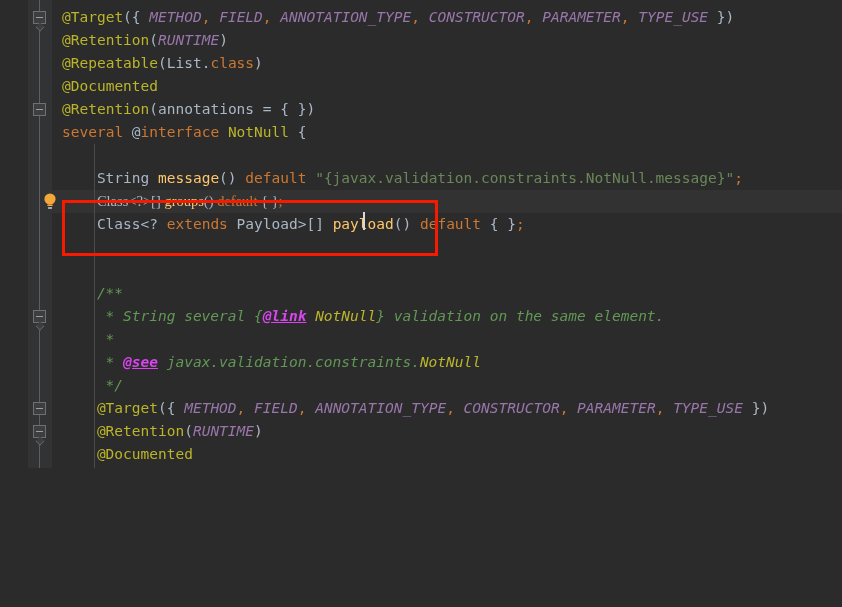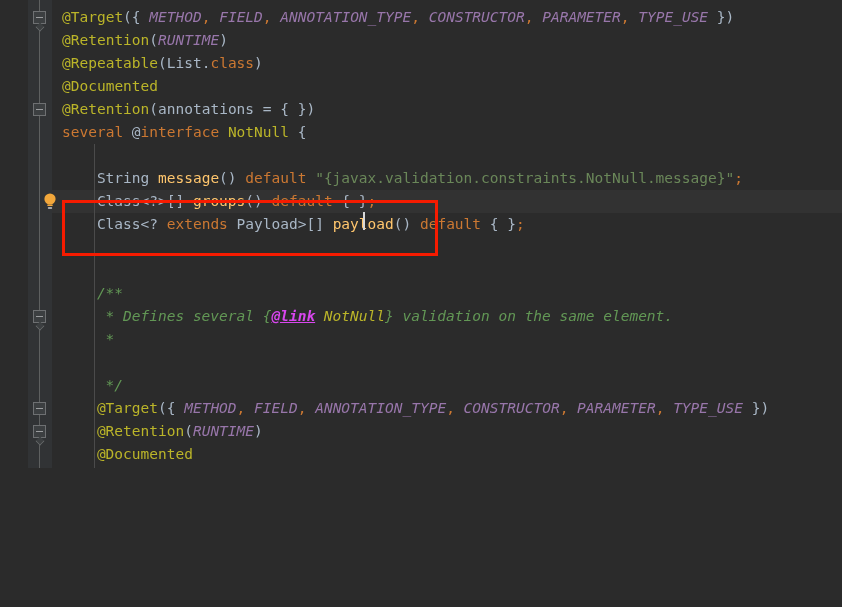--- a/index.html
+++ b/index.html
@@ -185,25 +185,26 @@
 
   <div id="code-surface">
       <div class="line" style="top: 6px; left: 34px;"><span class="tk-anno">@Target</span><span class="tk-paren">(</span><span class="tk-brace">{ </span><span class="tk-const">METHOD</span><span class="tk-comma">, </span><span class="tk-const">FIELD</span><span class="tk-comma">, </span><span class="tk-const">ANNOTATION_TYPE</span><span class="tk-comma">, </span><span class="tk-const">CONSTRUCTOR</span><span class="tk-comma">, </span><span class="tk-const">PARAMETER</span><span class="tk-comma">, </span><span class="tk-const">TYPE_USE</span><span class="tk-paren"> })</span></div>
       <div class="line" style="top: 29px; left: 34px;"><span class="tk-anno">@Retention</span><span class="tk-paren">(</span><span class="tk-const">RUNTIME</span><span class="tk-paren">)</span></div>
       <div class="line" style="top: 52px; left: 34px;"><span class="tk-anno">@Repeatable</span><span class="tk-paren">(</span><span class="tk-ident">List</span><span class="tk-punc">.</span><span class="tk-kw">class</span><span class="tk-paren">)</span></div>
       <div class="line" style="top: 75px; left: 34px;"><span class="tk-anno">@Documented</span></div>
       <div class="line" style="top: 98px; left: 34px;"><span class="tk-anno">@Retention</span><span class="tk-paren">(</span><span class="tk-ident">annotations</span><span class="tk-punc"> = </span><span class="tk-paren">{ })</span></div>
       <div class="line" style="top: 121px; left: 34px;"><span class="tk-kw">several</span><span class="tk-punc"> </span><span class="tk-ident">@</span><span class="tk-kw">interface</span><span class="tk-punc"> </span><span class="tk-class">NotNull</span><span class="tk-brace"> {</span></div>
       <div class="line" style="top: 167px; left: 68.88px;"><span class="tk-ident">String</span><span class="tk-punc"> </span><span class="tk-method">message</span><span class="tk-paren">()</span><span class="tk-punc"> </span><span class="tk-kw">default</span><span class="tk-punc"> </span><span class="tk-string">"{javax.validation.constraints.NotNull.message}"</span><span class="tk-semi">;</span></div>
       <div class="caret-line-bg" style="top: 190px;"></div>
-      <div class="line" style="top: 190px; left: 68.88px;"><span class="tk-ident">Class</span><span class="tk-paren">&lt;?&gt;[]</span><span class="tk-punc"> </span><span class="tk-method">groups</span><span class="tk-paren">()</span><span class="tk-punc"> </span><span class="tk-kw">default</span><span class="tk-punc"> </span><span class="tk-brace">{ }</span><span class="tk-semi">;</span></div>
+      <div class="line" style="top: 190px; left: 68.88px; font-family: Liberation Serif, serif;"><span class="tk-ident">Class</span><span class="tk-paren">&lt;?&gt;[]</span><span class="tk-punc"> </span><span class="tk-method">groups</span><span class="tk-paren">()</span><span class="tk-punc"> </span><span class="tk-kw">default</span><span class="tk-punc"> </span><span class="tk-brace">{ }</span><span class="tk-semi">;</span></div>
       <div class="line" style="top: 213px; left: 68.88px;"><span class="tk-ident">Class</span><span class="tk-paren">&lt;?</span><span class="tk-punc"> </span><span class="tk-kw">extends</span><span class="tk-punc"> </span><span class="tk-ident">Payload</span><span class="tk-paren">&gt;[]</span><span class="tk-punc"> </span><span class="tk-method">payload</span><span class="tk-paren">()</span><span class="tk-punc"> </span><span class="tk-kw">default</span><span class="tk-punc"> </span><span class="tk-brace">{ }</span><span class="tk-semi">;</span></div>
       <div class="line" style="top: 282px; left: 68.88px;"><span class="tk-comment">/**</span></div>
-      <div class="line" style="top: 305px; left: 77.6px;"><span class="tk-comment">* Defines several {</span><span class="tk-doctag">@link</span><span class="tk-comment"> </span><span class="tk-docref">NotNull</span><span class="tk-comment">} validation on the same element.</span></div>
+      <div class="line" style="top: 305px; left: 77.6px;"><span class="tk-comment">* String several {</span><span class="tk-doctag">@link</span><span class="tk-comment"> </span><span class="tk-docref">NotNull</span><span class="tk-comment">} validation on the same element.</span></div>
       <div class="line" style="top: 328px; left: 77.6px;"><span class="tk-comment">*</span></div>
+      <div class="line" style="top: 351px; left: 77.6px;"><span class="tk-comment">* </span><span class="tk-doctag">@see</span><span class="tk-comment"> javax.validation.constraints.</span><span class="tk-docref">NotNull</span></div>
       <div class="line" style="top: 374px; left: 77.6px;"><span class="tk-comment">*/</span></div>
       <div class="line" style="top: 397px; left: 68.88px;"><span class="tk-anno">@Target</span><span class="tk-paren">(</span><span class="tk-brace">{ </span><span class="tk-const">METHOD</span><span class="tk-comma">, </span><span class="tk-const">FIELD</span><span class="tk-comma">, </span><span class="tk-const">ANNOTATION_TYPE</span><span class="tk-comma">, </span><span class="tk-const">CONSTRUCTOR</span><span class="tk-comma">, </span><span class="tk-const">PARAMETER</span><span class="tk-comma">, </span><span class="tk-const">TYPE_USE</span><span class="tk-paren"> })</span></div>
       <div class="line" style="top: 420px; left: 68.88px;"><span class="tk-anno">@Retention</span><span class="tk-paren">(</span><span class="tk-const">RUNTIME</span><span class="tk-paren">)</span></div>
       <div class="line" style="top: 443px; left: 68.88px;"><span class="tk-anno">@Documented</span></div>
       <div class="line" style="top: 466px; left: 68.88px;"><span class="tk-ident">@</span><span class="tk-kw">interface</span><span class="tk-punc"> </span><span class="tk-class">List</span><span class="tk-brace"> {</span></div>
       <div class="line" style="top: 535px; left: 68.88px;"><span class="tk-brace">}</span></div>
       <div class="line" style="top: 558px; left: 34px;"><span class="tk-brace">}</span></div>
       <div id="indent-guide" style="left: 65.88px; top: 144px; height: 391px;"></div>
     </div>
 

